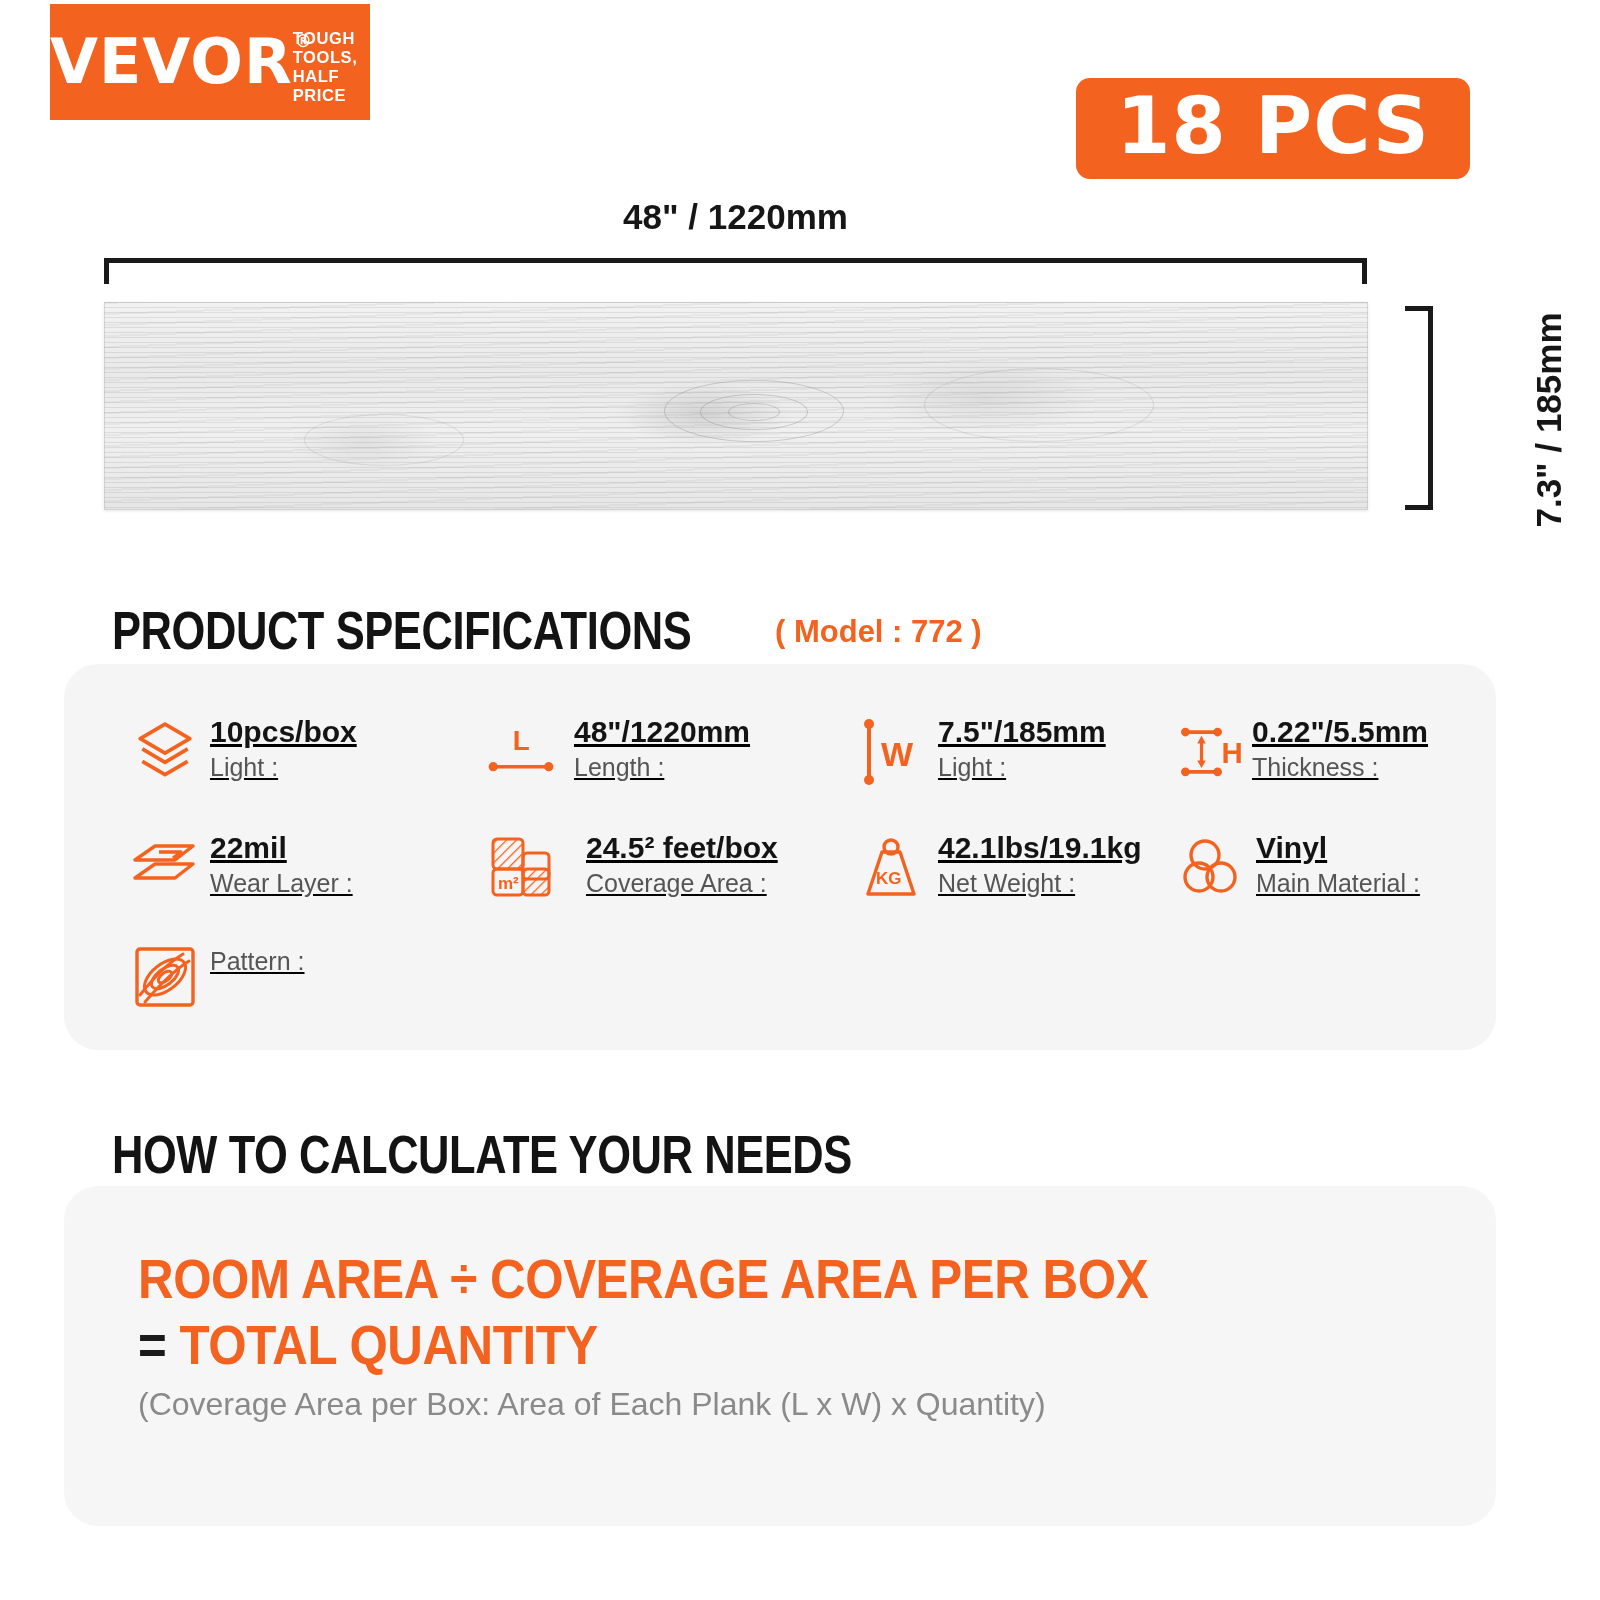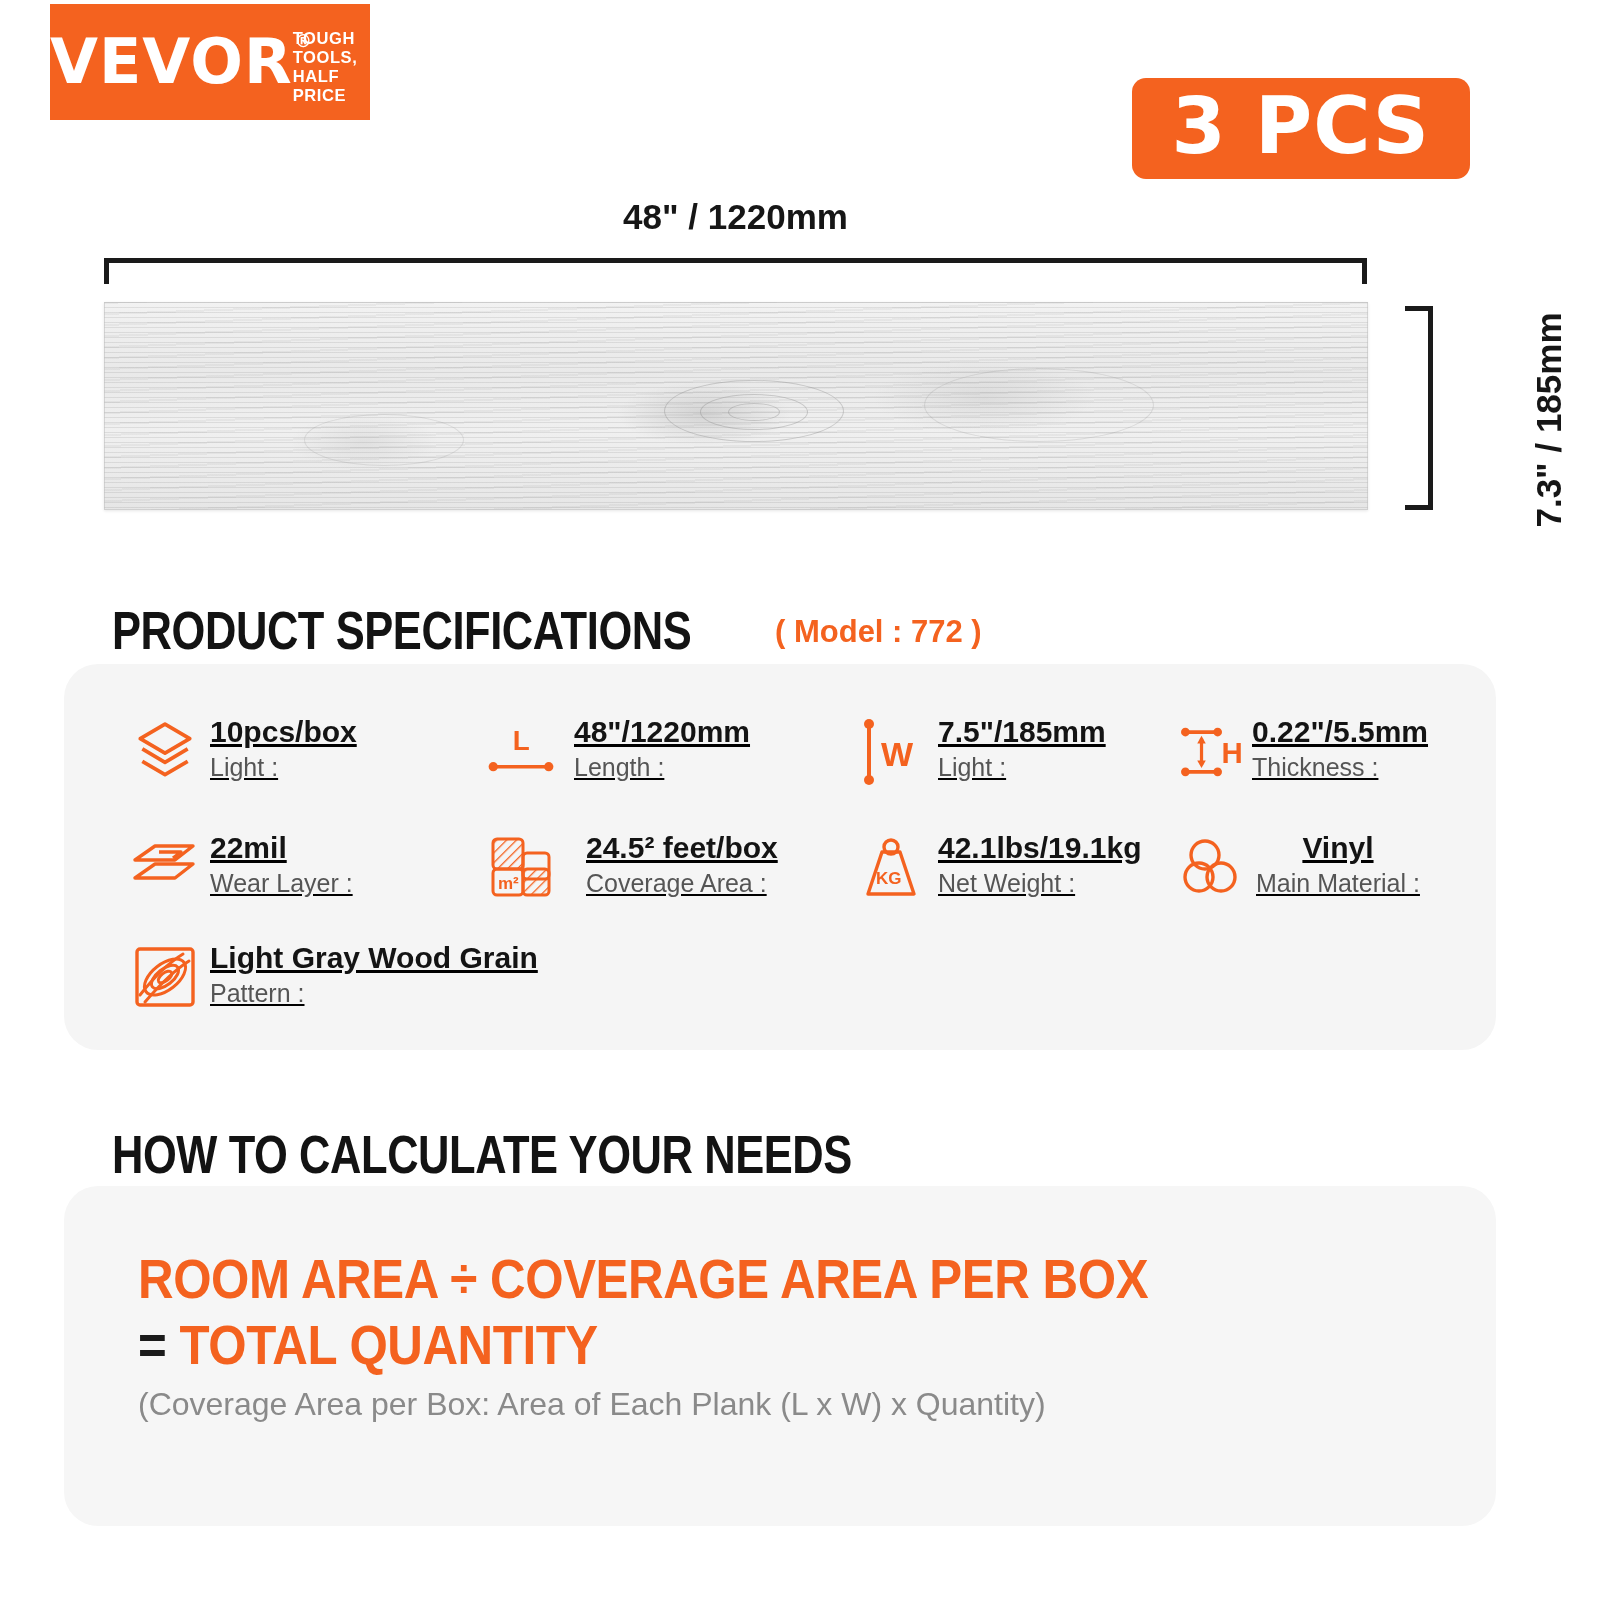--- a/index.html
+++ b/index.html
@@ -160,21 +160,21 @@
 
   <div class="logo-box">
     <div class="logo-word">
       <span>VEVOR</span>
       <span class="logo-reg">®</span>
     </div>
     <div class="logo-tag">TOUGH TOOLS, HALF PRICE</div>
   </div>
 
   <div class="pcs-badge">
-    <span>3 PCS</span>
+    <span>18 PCS</span>
   </div>
 
   <div class="dim-top-label">48" / 1220mm</div>
   <div class="bracket-top"></div>
 
   <div class="plank">
     <div class="knot" style="left:560px; top:78px; width:180px; height:62px;"></div>
     <div class="knot" style="left:596px; top:92px; width:108px; height:36px;"></div>
     <div class="knot" style="left:624px; top:101px; width:52px; height:18px;"></div>
     <div class="knot" style="left:820px; top:66px; width:230px; height:74px; border-color:rgba(140,140,140,.22);"></div>
@@ -296,21 +296,21 @@
           <circle cx="33" cy="15" r="7" fill="none" stroke="#F4621F" stroke-width="3.4"></circle>
           <text x="18" y="52" fill="#F4621F" font-family="Liberation Sans, sans-serif" font-size="17" font-weight="bold">KG</text>
         </svg>
       </div>
       <div class="spec-text" style="margin-left:10px;">
         <div class="spec-val">42.1lbs/19.1kg</div>
         <div class="spec-lab">Net Weight :</div>
       </div>
     </div>
 
-    <div class="spec-item" style="left:1110px; top:164px;text-align:center;">
+    <div class="spec-item" style="left:1110px; top:164px;">
       <div class="spec-ico">
         <svg width="66" height="66" viewBox="0 0 66 66" fill="none" stroke="#F4621F" stroke-width="3.4">
           <circle cx="27" cy="21" r="14"></circle>
           <circle cx="21" cy="43" r="14"></circle>
           <circle cx="43" cy="43" r="14"></circle>
         </svg>
       </div>
       <div class="spec-text" style="margin-left:8px;">
         <div class="spec-val">Vinyl</div>
         <div class="spec-lab">Main Material :</div>
@@ -324,21 +324,20 @@
           <g fill="none" stroke="#F4621F" stroke-width="3" stroke-linecap="round">
             <ellipse cx="34" cy="34" rx="8" ry="4" transform="rotate(-38 34 34)"></ellipse>
             <ellipse cx="34" cy="34" rx="16" ry="8" transform="rotate(-38 34 34)"></ellipse>
             <ellipse cx="34" cy="34" rx="24" ry="13" transform="rotate(-38 34 34)"></ellipse>
             <path d="M9 52 C20 38 34 22 52 11"></path>
             <path d="M14 59 C26 45 42 28 58 18"></path>
           </g>
         </svg>
       </div>
       <div class="spec-text">
-        <div class="spec-val">Light Gray Wood Grain</div>
         <div class="spec-lab">Pattern :</div>
       </div>
     </div>
 
   </div>
 
   <div class="sec-heading" id="calc-heading">HOW TO CALCULATE YOUR NEEDS</div>
 
   <div class="calc-panel">
     <div class="formula">

